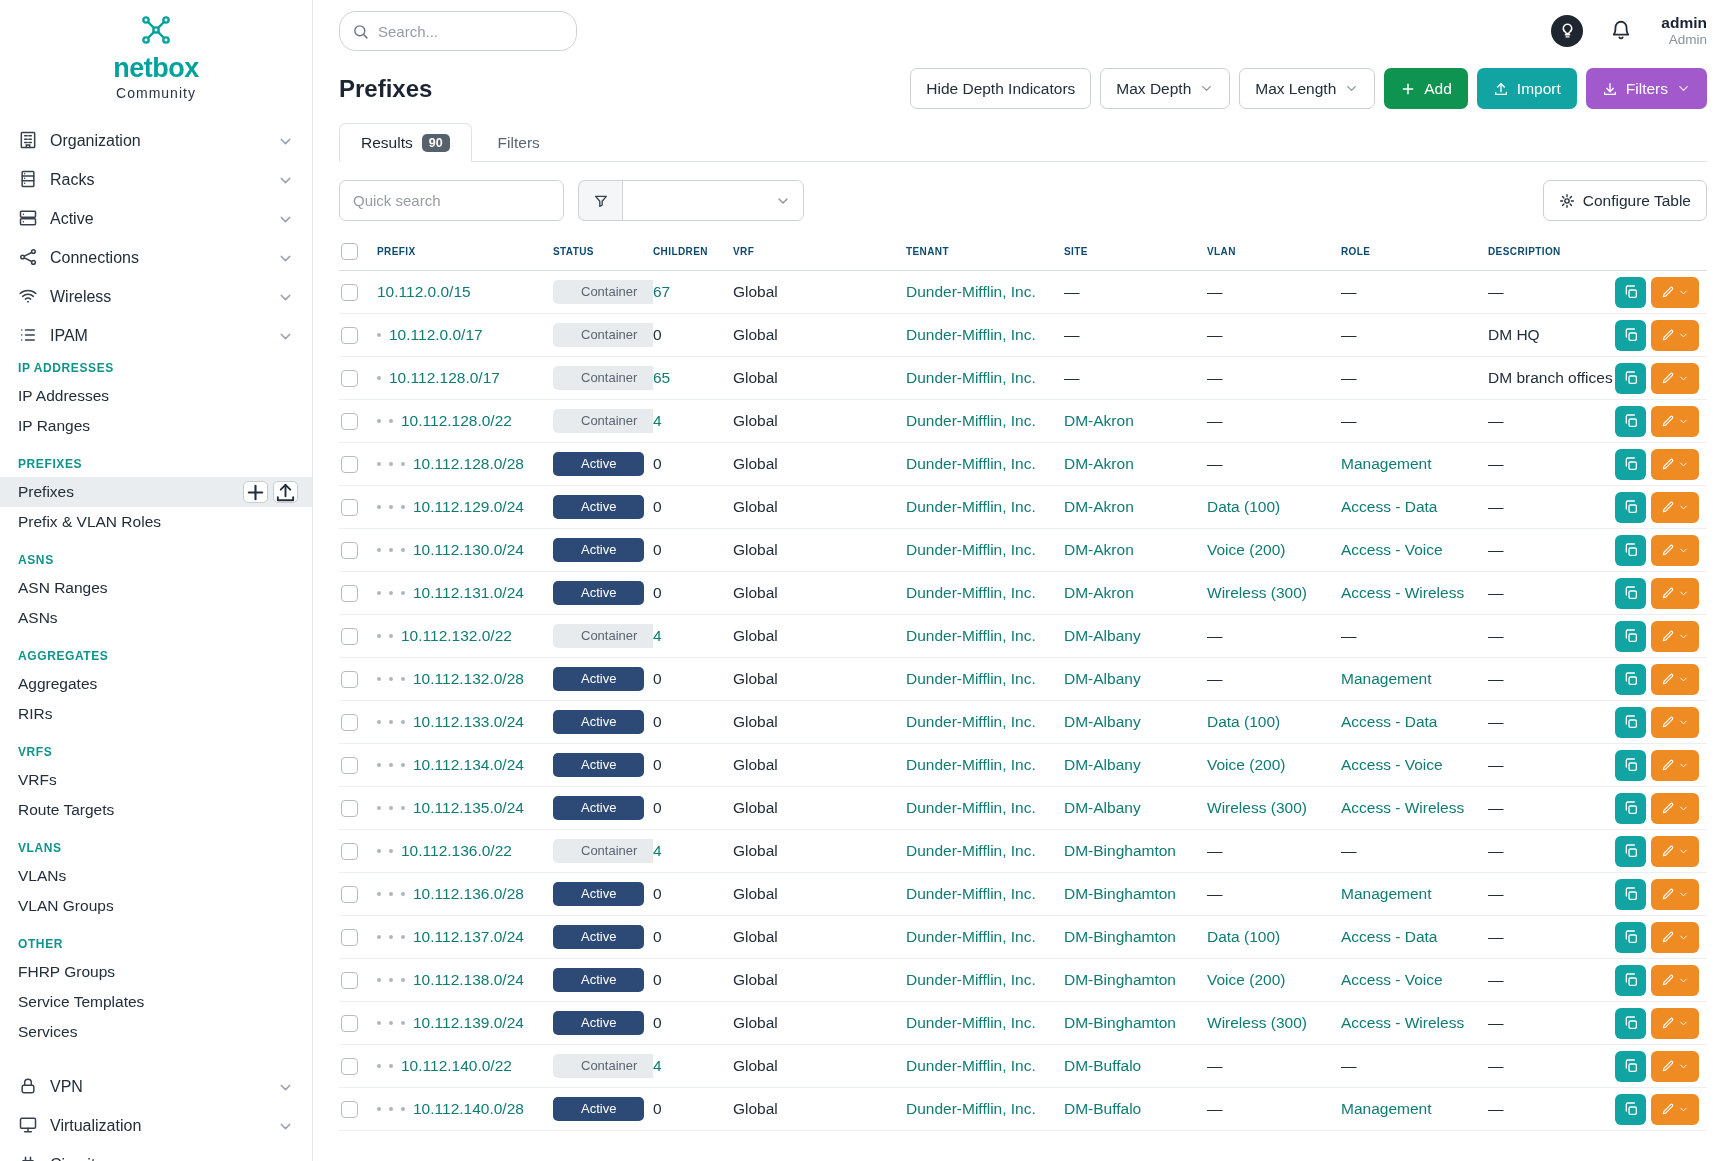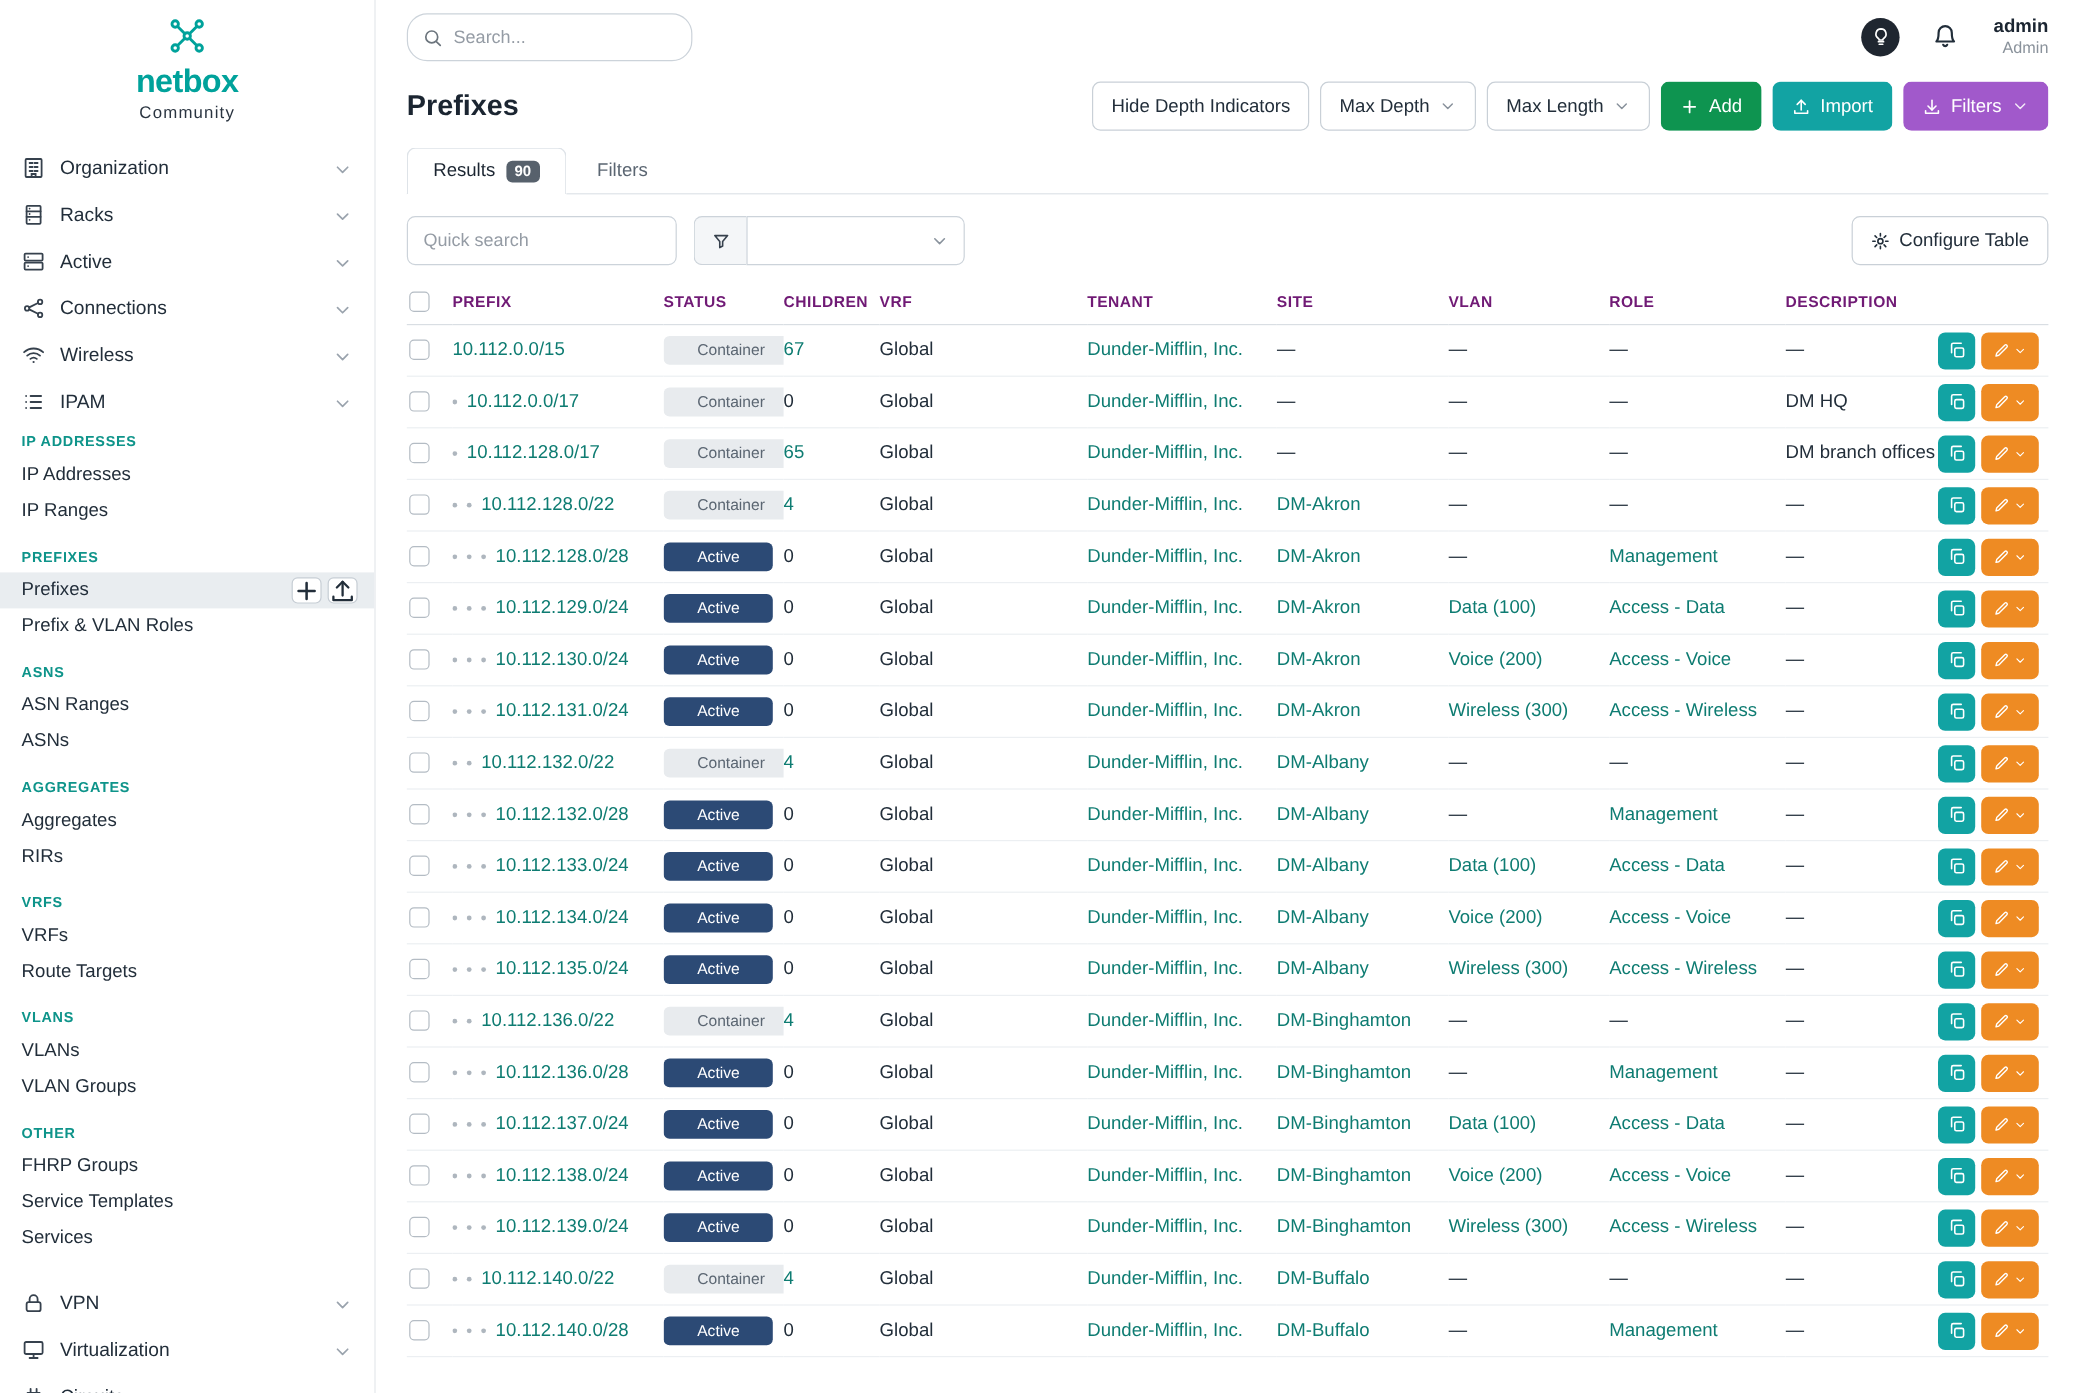--- a/index.html
+++ b/index.html
@@ -109,21 +109,21 @@
   .funnel-btn .icon { width:16px; height:16px; }
   .filter-select {
     width:182px; height:41px; border:1px solid #ccd3da; border-radius:0 7px 7px 0; background:#fff;
     display:flex; align-items:center; justify-content:flex-end; padding:0 12px; cursor:pointer;
   }
   .filter-select .icon { width:16px; height:16px; color:#8a939d; }
 
   
   .data-table { width:100%; border-collapse:collapse; table-layout:fixed; }
   .data-table th {
-    text-align:left; font-size:13px; font-weight:700; color:#701a75;
+    text-align:left; font-size:10px; font-weight:700; color:#0c4a6e;
     letter-spacing:.4px; padding:10px 8px 10px 0; border-bottom:1px solid #d9dee3; white-space:nowrap;
   }
   .data-table td {
     height:43px; padding:0 8px 0 0; border-bottom:1px solid #eceff2;
     font-size:15.5px; color:#222e3a; white-space:nowrap; overflow:hidden;
   }
   .td-check, .th-check { padding-left:2px !important; }
   .tlink { color:var(--link-teal); text-decoration:none; cursor:pointer; }
   .badge { display:inline-block; padding:4px 28px; border-radius:5px; font-size:13px; font-weight:500; line-height:1.2; }
   .badge-container { background:var(--container-badge-bg); color:#5b6672; }

